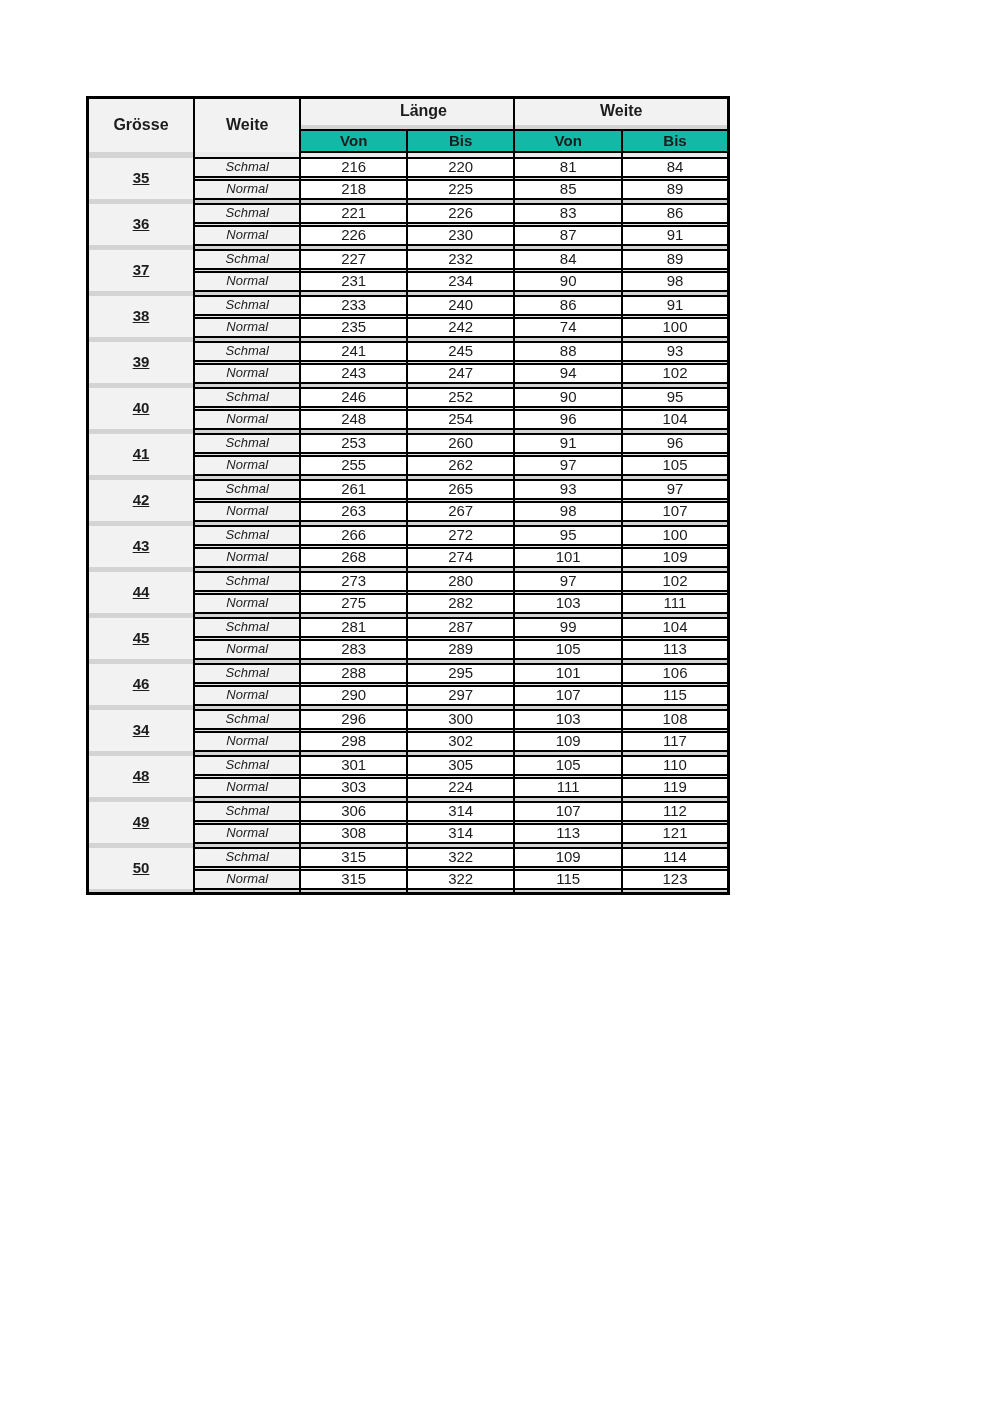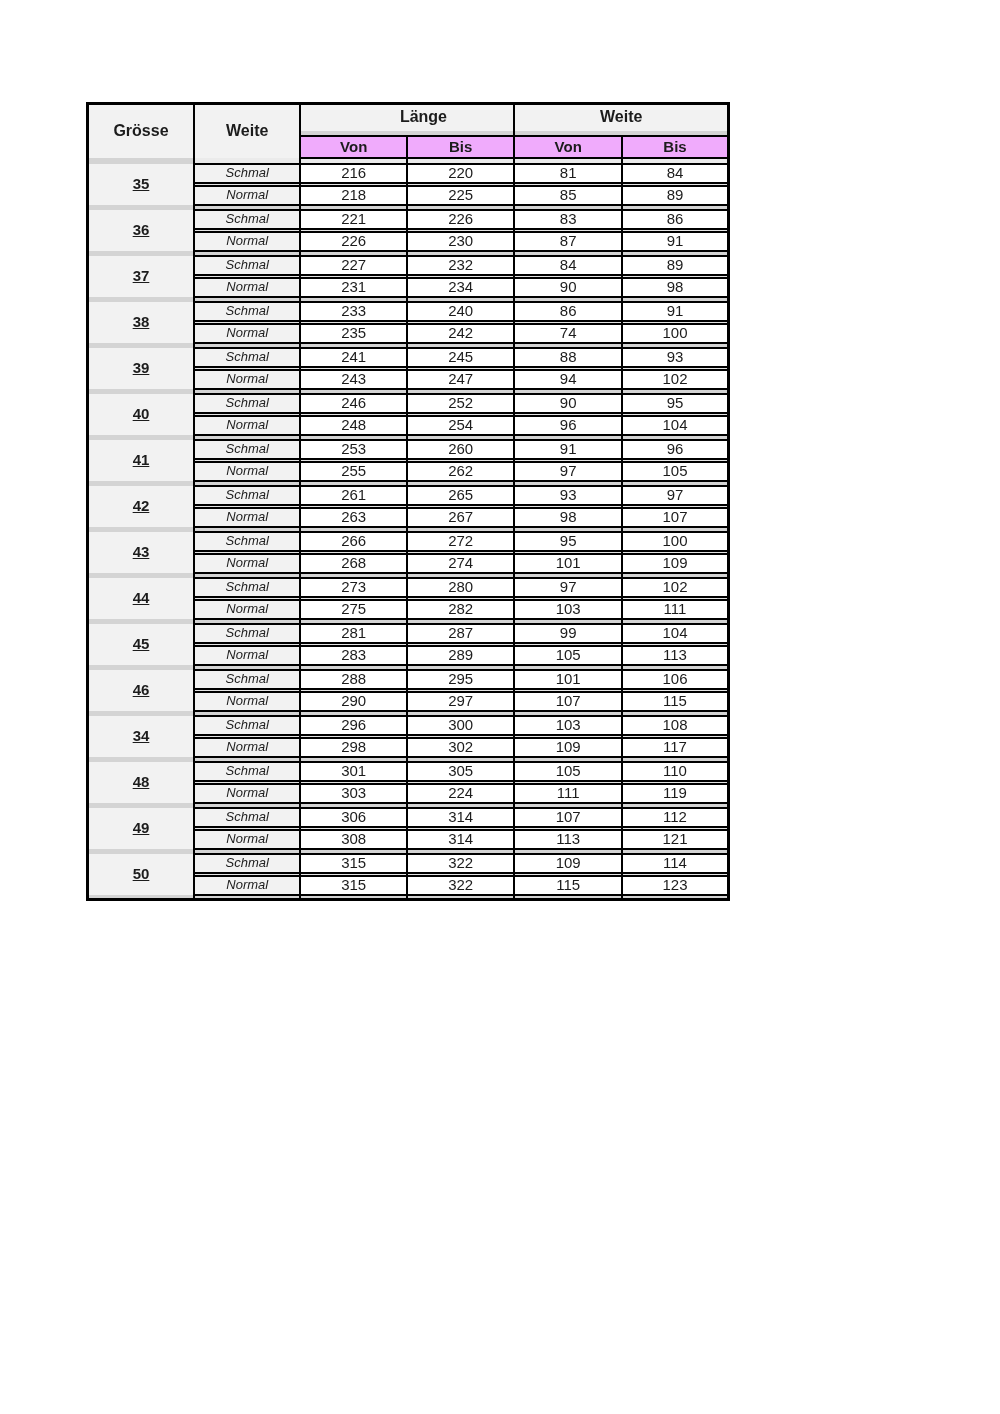--- a/index.html
+++ b/index.html
@@ -19,21 +19,20 @@
     overflow: hidden;
   }
   table.sizechart {
     position: absolute;
     left: 86px;
     top: 96px;
     border-collapse: collapse;
     border: 3px solid #000000;
     table-layout: fixed;
     width: 644px;
-    margin-top: 6px;
   }
   td {
     padding: 0;
     margin: 0;
     text-align: center;
     vertical-align: middle;
     line-height: 1.05;
     overflow: hidden;
   }
   
@@ -48,21 +47,21 @@
 
   .hcell {
     background: #f2f2f2;
     font-weight: bold;
     font-size: 16px;
   }
   .hg { border-right: 2px solid #000; }
   .hw { border-right: 2px solid #000; }
   .hl { border-right: 2px solid #000; padding-left: 32px; }
   .sub {
-    background: #f0abfc;
+    background: #14b8a6;
     font-weight: bold;
     font-size: 15px;
     border: 2px solid #000;
   }
   .strip { background: #d4d4d4; }
   .innerstrip { background: #e3e3e3; }
   .sL { border-left: 2px solid #000; }
   .gap { background: #d4d4d4; }
   .hgapc { background: #ebebeb; }
   .hgap1 { background: #d4d4d4; }

